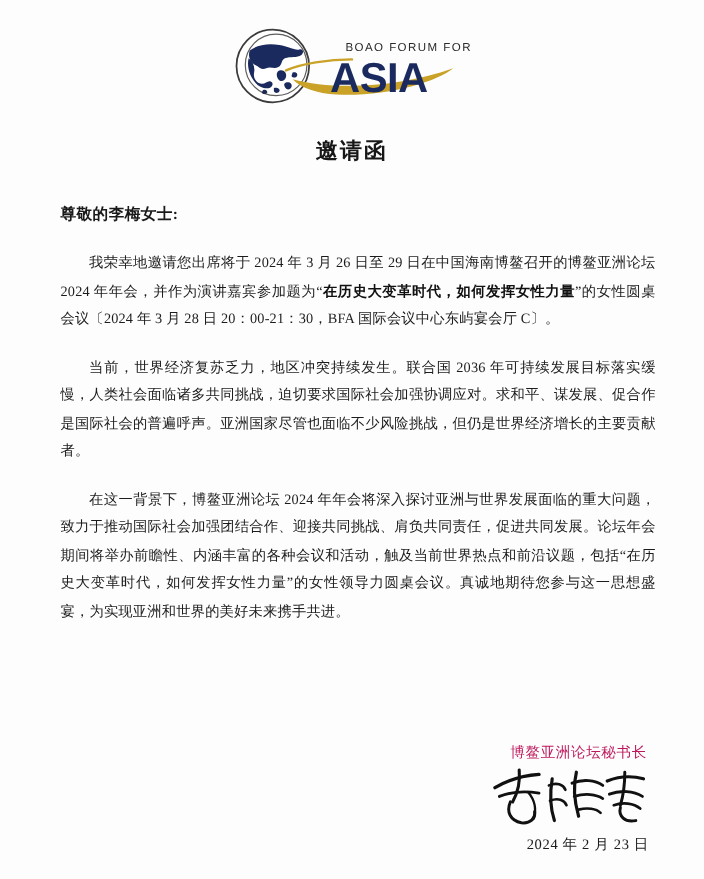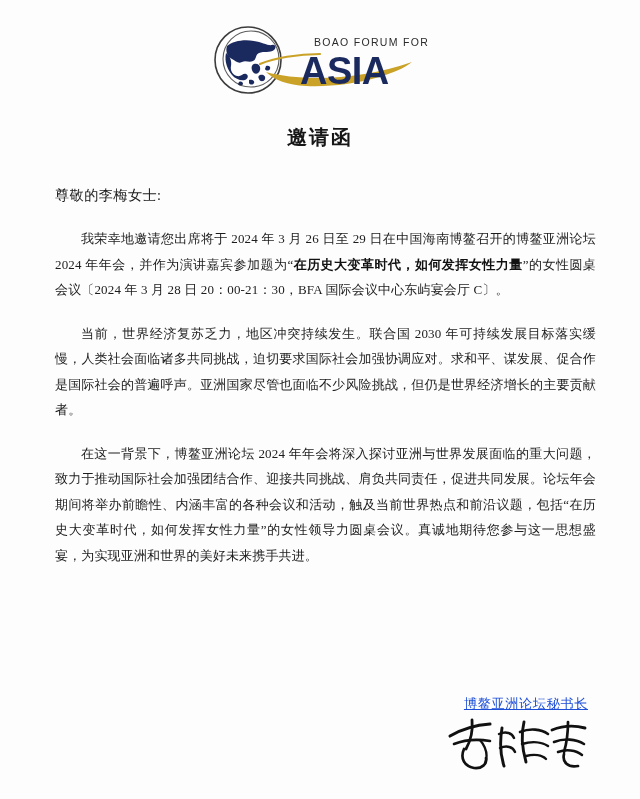--- a/index.html
+++ b/index.html
@@ -63,20 +63,21 @@
     width: 640px;
   }
 
   .salutation {
     font-size: 14.2px;
     line-height: 1.5;
     margin-top: 34px;
     margin-bottom: 0;
     letter-spacing: 0.4px;
     color: #1a1a1a;
+    font-weight: bold;
   }
 
   p.para {
     font-size: 13px;
     line-height: 25.5px;
     text-align: justify;
     text-justify: inter-ideograph;
     text-indent: 2em;
     margin: 18px 0 0 0;
     letter-spacing: 0.15px;
@@ -93,23 +94,22 @@
   .sign-block {
     position: absolute;
     right: 44px;
     bottom: 22px;
     text-align: right;
     width: 300px;
   }
   .sign-org {
     font-size: 13.2px;
     letter-spacing: 0.6px;
-    color: #1d4ed8;
+    color: #be185d;
     margin: 0 8px 2px 0;
-    text-decoration: underline;
   }
   .sign-mark {
     height: 62px;
     margin: 0;
     display: flex;
     justify-content: flex-end;
     align-items: center;
     padding-right: 4px;
   }
   .sign-mark svg { display: block; }
@@ -154,21 +154,21 @@
       </svg>
     </div>
   </div>
 
   <h1 class="doc-title">邀请函</h1>
 
   <div class="body-wrap">
     <div class="salutation">尊敬的李梅女士:</div>
 
     <p class="para"><span>我荣幸地邀请您出席将于 2024 年 3 月 26 日至 29 日在中国海南博鳌召开的博鳌亚洲论坛 2024 年年会，并作为演讲嘉宾参加题为“</span><span class="em">在历史大变革时代，如何发挥女性力量</span><span>”的女性圆桌会议〔2024 年 3 月 28 日 20：00-21：30，BFA 国际会议中心东屿宴会厅 C〕。</span></p>
-    <p class="para"><span>当前，世界经济复苏乏力，地区冲突持续发生。联合国 2030 年可持续发展目标落实缓慢，人类社会面临诸多共同挑战，迫切要求国际社会加强协调应对。求和平、谋发展、促合作是国际社会的普遍呼声。亚洲国家尽管也面临不少风险挑战，但仍是世界经济增长的主要贡献者。</span></p>
+    <p class="para"><span>当前，世界经济复苏乏力，地区冲突持续发生。联合国 2036 年可持续发展目标落实缓慢，人类社会面临诸多共同挑战，迫切要求国际社会加强协调应对。求和平、谋发展、促合作是国际社会的普遍呼声。亚洲国家尽管也面临不少风险挑战，但仍是世界经济增长的主要贡献者。</span></p>
     <p class="para"><span>在这一背景下，博鳌亚洲论坛 2024 年年会将深入探讨亚洲与世界发展面临的重大问题，致力于推动国际社会加强团结合作、迎接共同挑战、肩负共同责任，促进共同发展。论坛年会期间将举办前瞻性、内涵丰富的各种会议和活动，触及当前世界热点和前沿议题，包括“在历史大变革时代，如何发挥女性力量”的女性领导力圆桌会议。真诚地期待您参与这一思想盛宴，为实现亚洲和世界的美好未来携手共进。</span></p>
   </div>
 
   <div class="sign-block">
     <div class="sign-org">博鳌亚洲论坛秘书长</div>
 
     <div class="sign-mark" title="李保东">
       <svg width="150" height="60" viewBox="0 0 150 60" xmlns="http://www.w3.org/2000/svg" aria-label="handwritten signature">
         <g fill="none" stroke="#111111" stroke-linecap="round" stroke-linejoin="round">
 
@@ -188,15 +188,16 @@
 
           <path d="M110 14 C120 10, 132 9, 143 12" stroke-width="2.9"></path>
           <path d="M126 6 C126 16, 125 26, 122 36" stroke-width="2.7"></path>
           <path d="M112 26 C122 22, 134 23, 142 28" stroke-width="2.6"></path>
           <path d="M116 36 C124 33, 134 34, 140 39" stroke-width="2.5"></path>
           <path d="M122 38 C120 46, 126 52, 136 50" stroke-width="2.7"></path>
         </g>
       </svg>
     </div>
 
+    <div class="sign-date">2024 年 2 月 23 日</div>
   </div>
 
 </div>
 
 </body></html>

